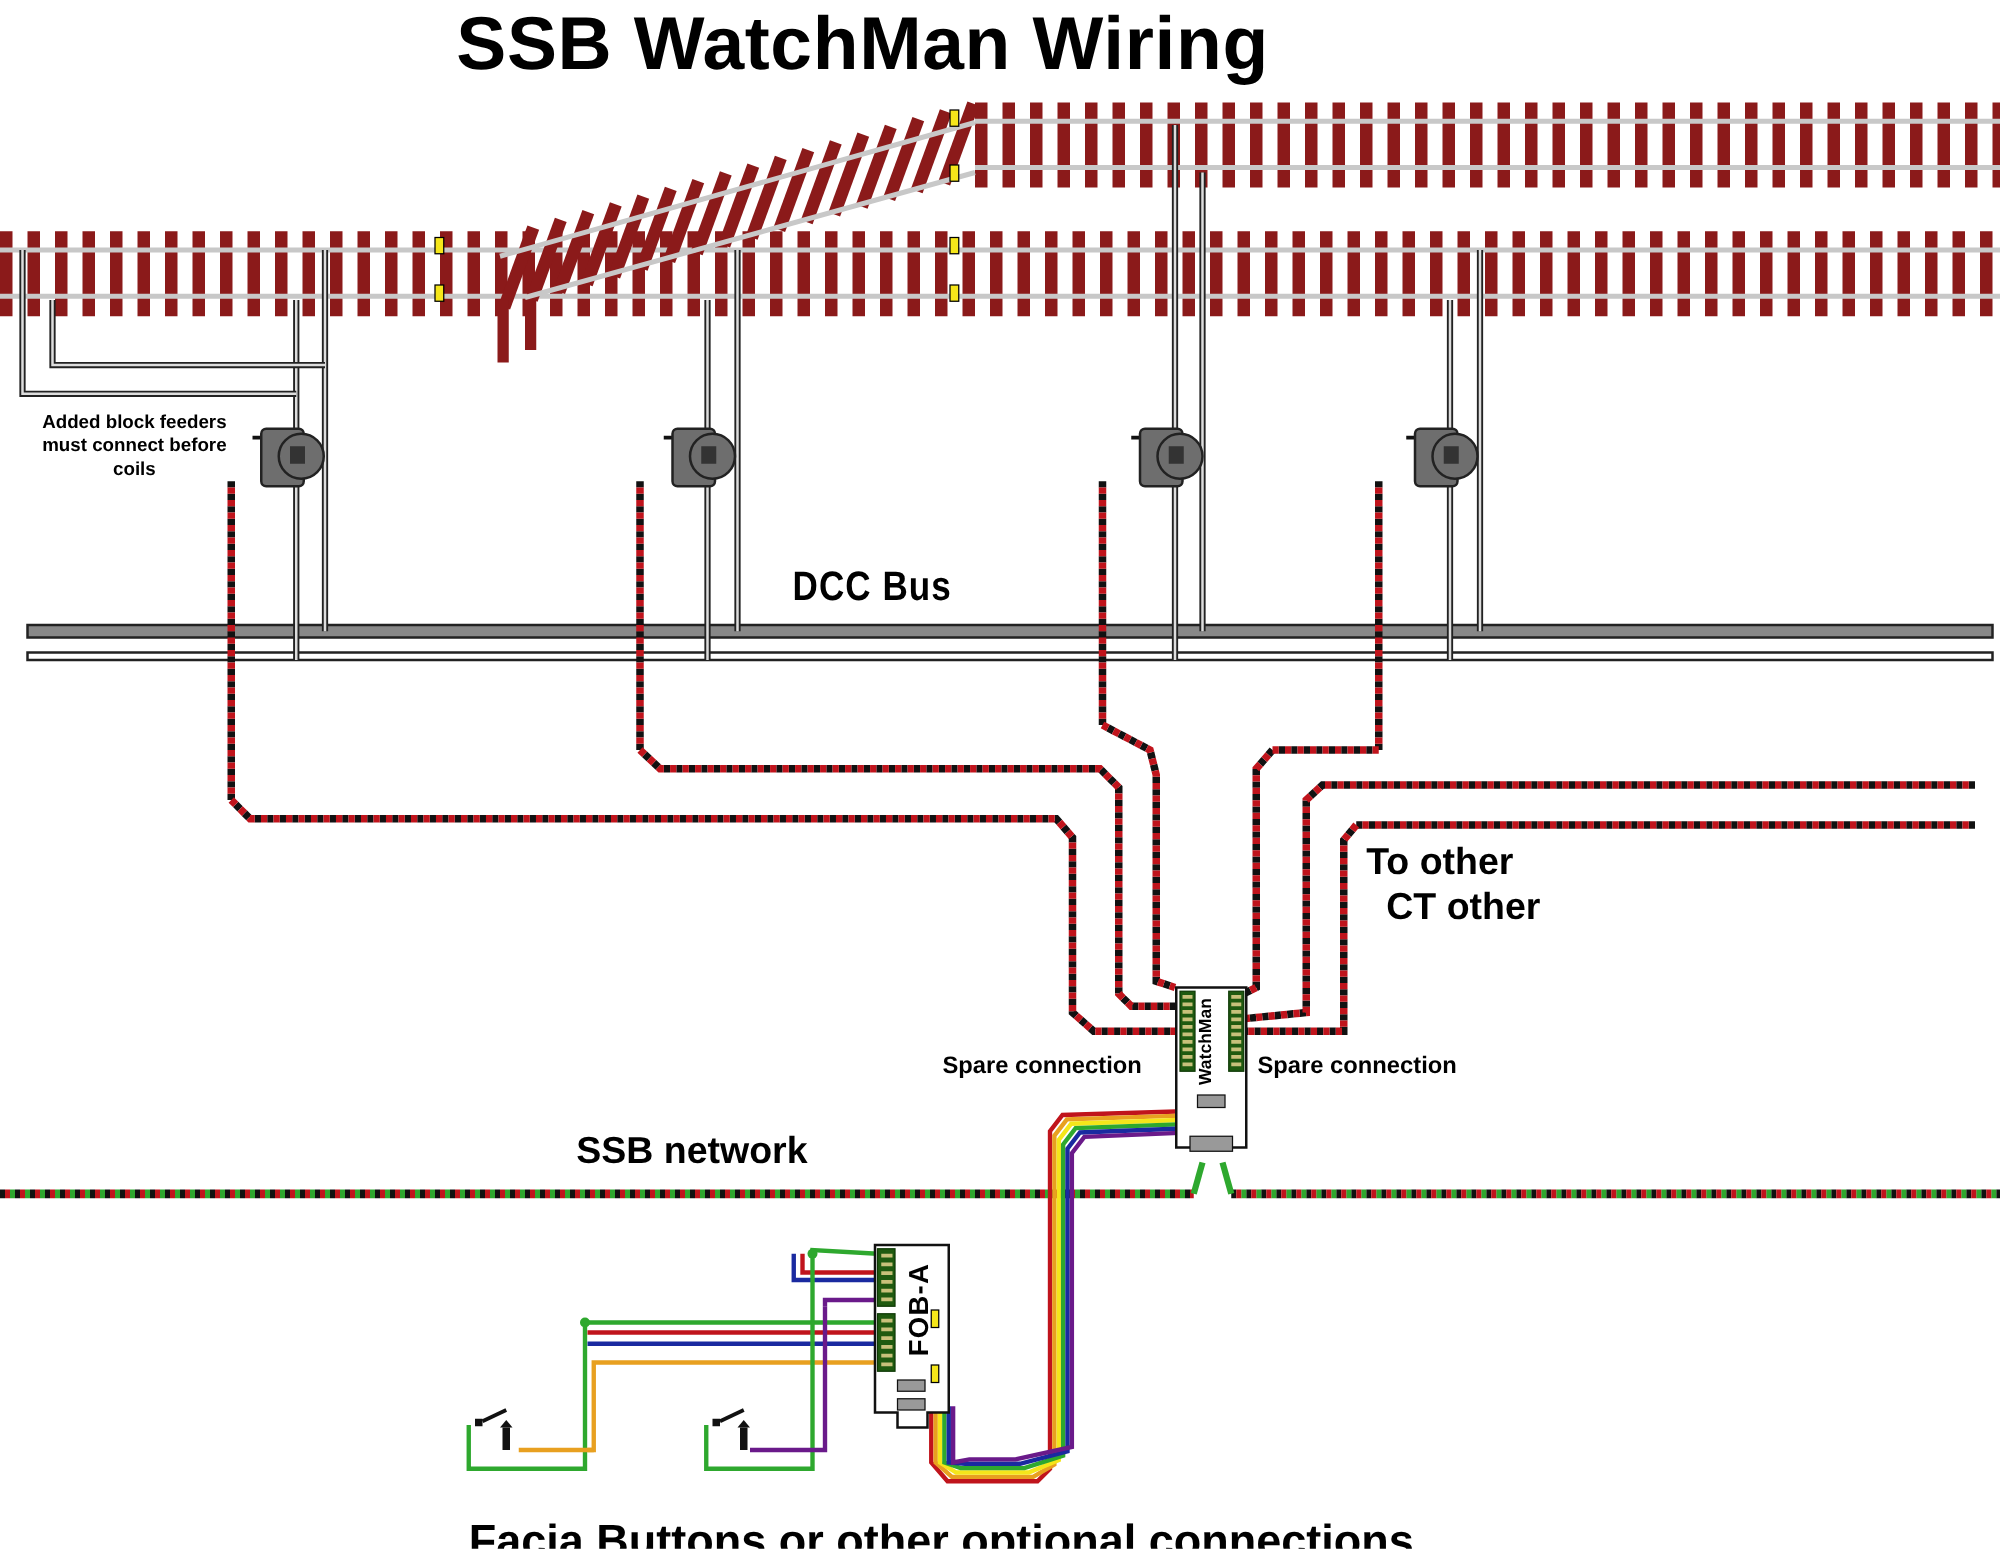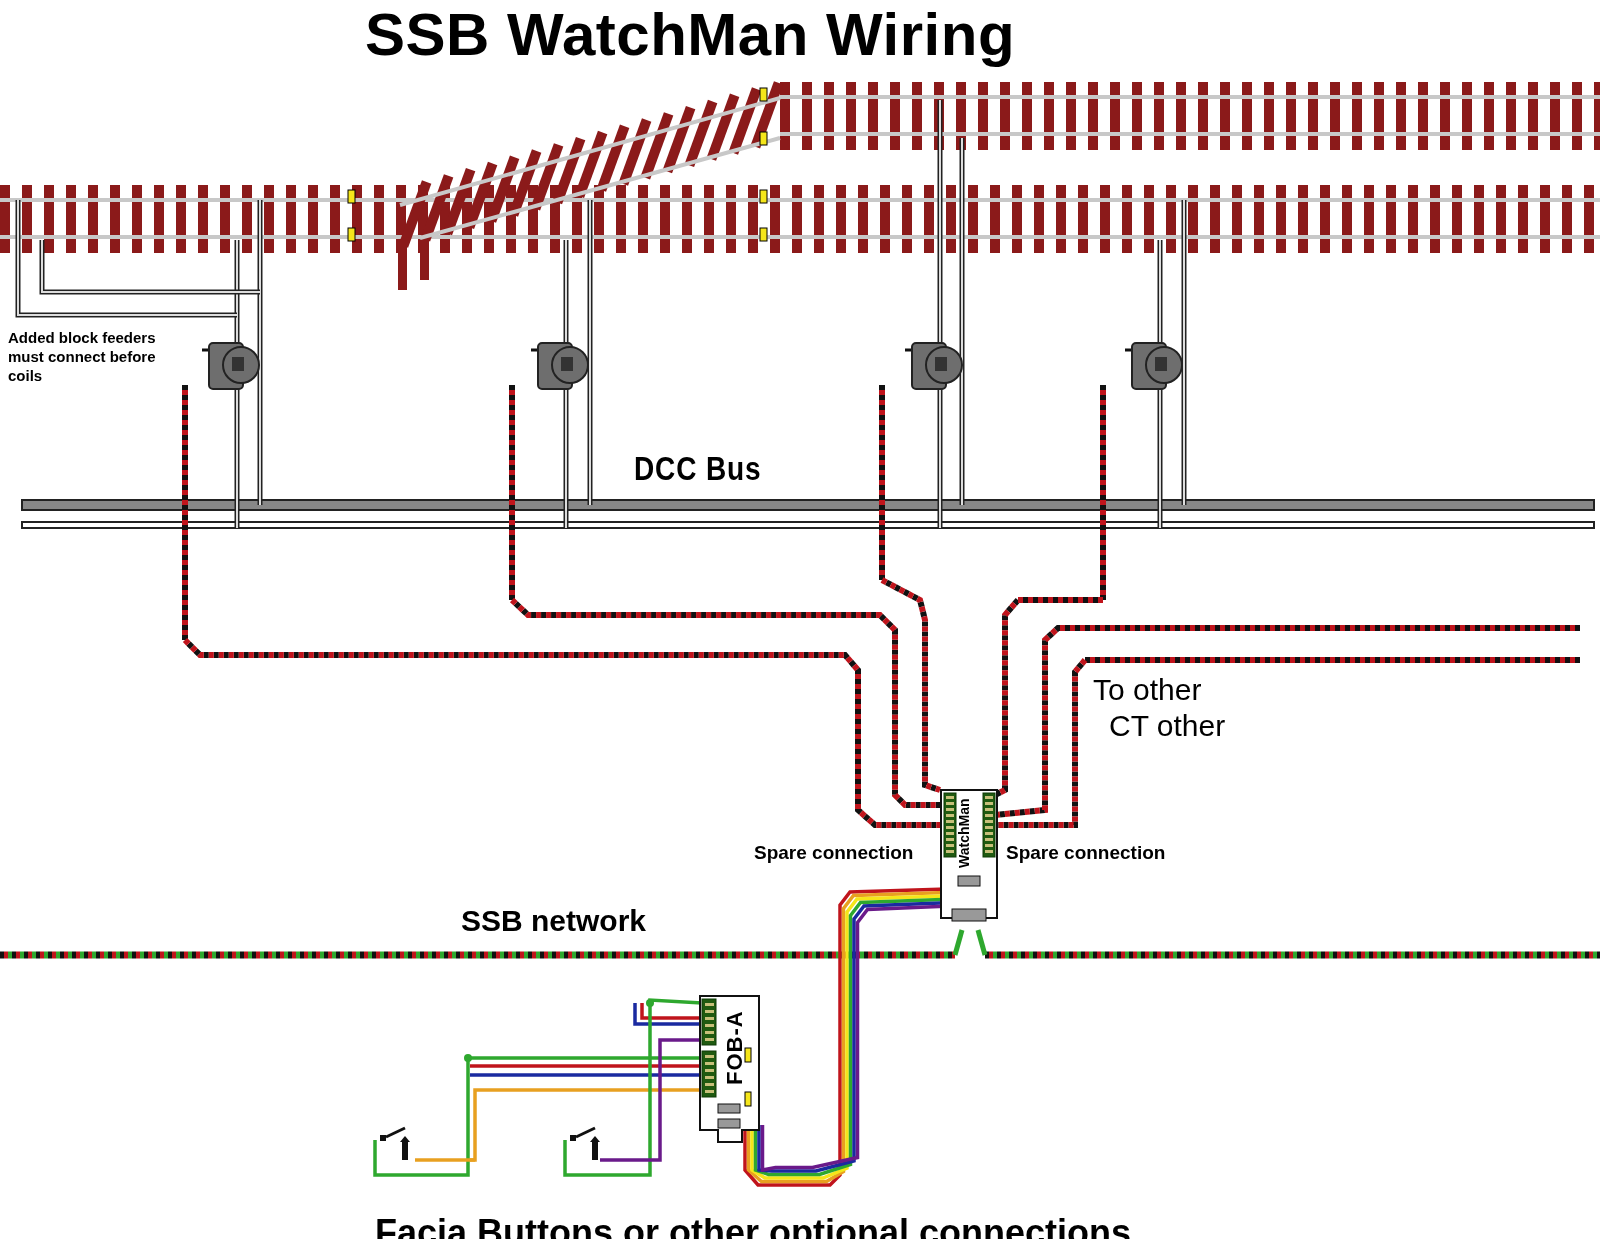--- a/index.html
+++ b/index.html
@@ -1,22 +1,22 @@
 <!DOCTYPE html>
 <html><head>
 <meta charset="utf-8">
 <style>
   html, body { margin: 0; padding: 0; background: #ffffff; }
   body { width: 1600px; height: 1239px; position: relative; overflow: hidden; font-family: "Liberation Sans", sans-serif; }
   #diagram { position: absolute; left: 0; top: 0; width: 1600px; height: 1239px; }
   .lbl { position: absolute; color: #000; font-family: "Liberation Sans", sans-serif; font-weight: bold; white-space: nowrap; }
   .title { left: 365px; top: 0px; font-size: 60px; letter-spacing: 0.5px; text-align: center; }
-  .note { left: 8px; top: 328px; font-size: 15px; text-align: left; line-height: 19px; white-space: normal; width: 175px; }
+  .note { left: 20px; top: 328px; font-size: 15px; text-align: center; line-height: 19px; white-space: normal; width: 175px; }
   .dcc { left: 634px; top: 450px; font-size: 33px; font-weight: bold; transform: scaleX(0.85); transform-origin: left top; letter-spacing: 1px; }
-  .other { left: 1093px; top: 672px; font-size: 30px; font-weight: normal; line-height: 36px; white-space: normal; width: 180px; }
+  .other { left: 1093px; top: 672px; font-size: 30px; font-weight: bold; line-height: 36px; white-space: normal; width: 180px; }
   .other span { display: block; }
   .other span.l2 { padding-left: 16px; }
   .spare-l { left: 754px; top: 842px; font-size: 19px; }
   .spare-r { left: 1006px; top: 842px; font-size: 19px; }
   .ssb { left: 416px; top: 904px; font-size: 30px; margin-left: 45px; }
   .facia { left: 375px; top: 1187px; font-size: 36px; margin-top: 25px; }
   .wm-label { position: absolute; left: 956px; top: 868px; font-size: 14px; font-weight: bold; transform: rotate(-90deg); transform-origin: left top; }
   .fob-label { position: absolute; left: 722px; top: 1085px; font-size: 22px; font-weight: bold; transform: rotate(-90deg); transform-origin: left top; letter-spacing: 1px; }
 </style>
 </head>

